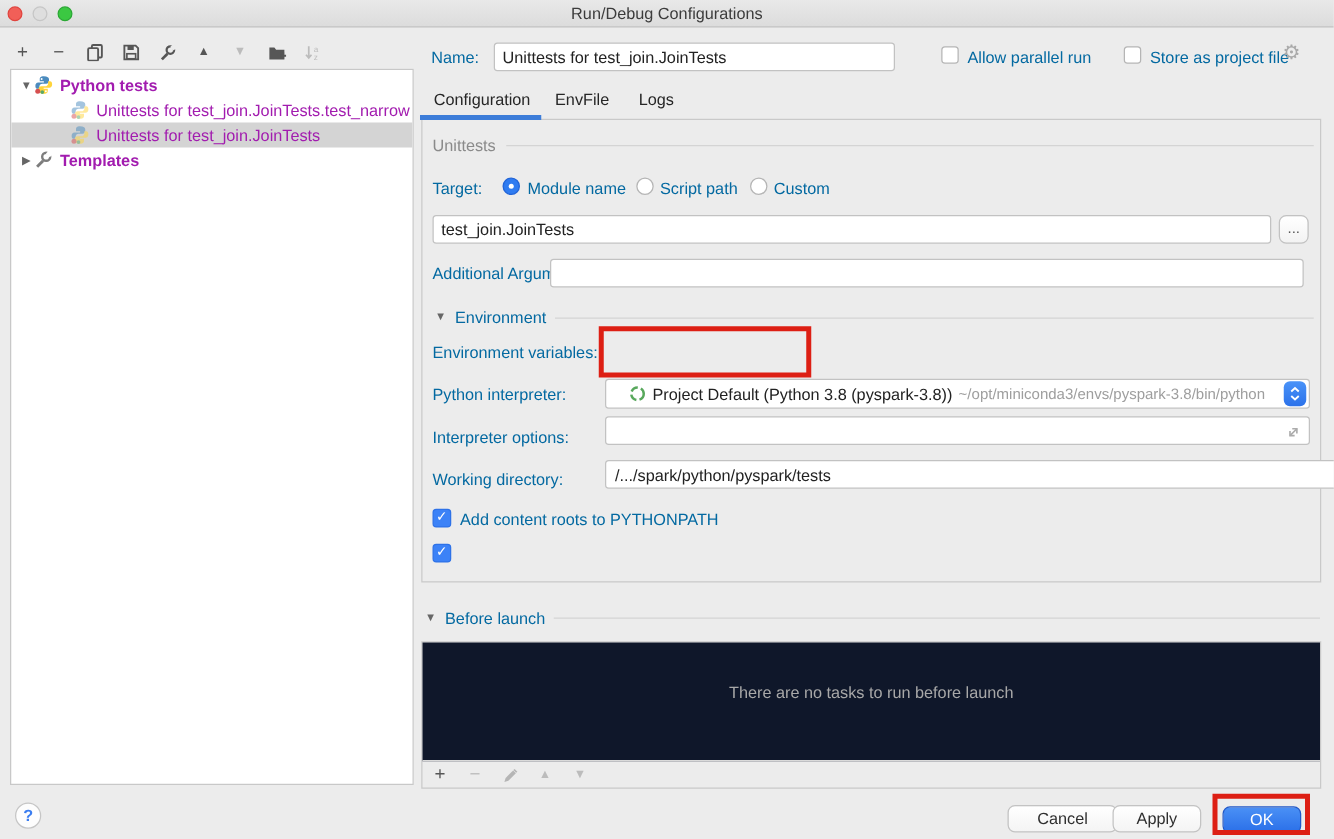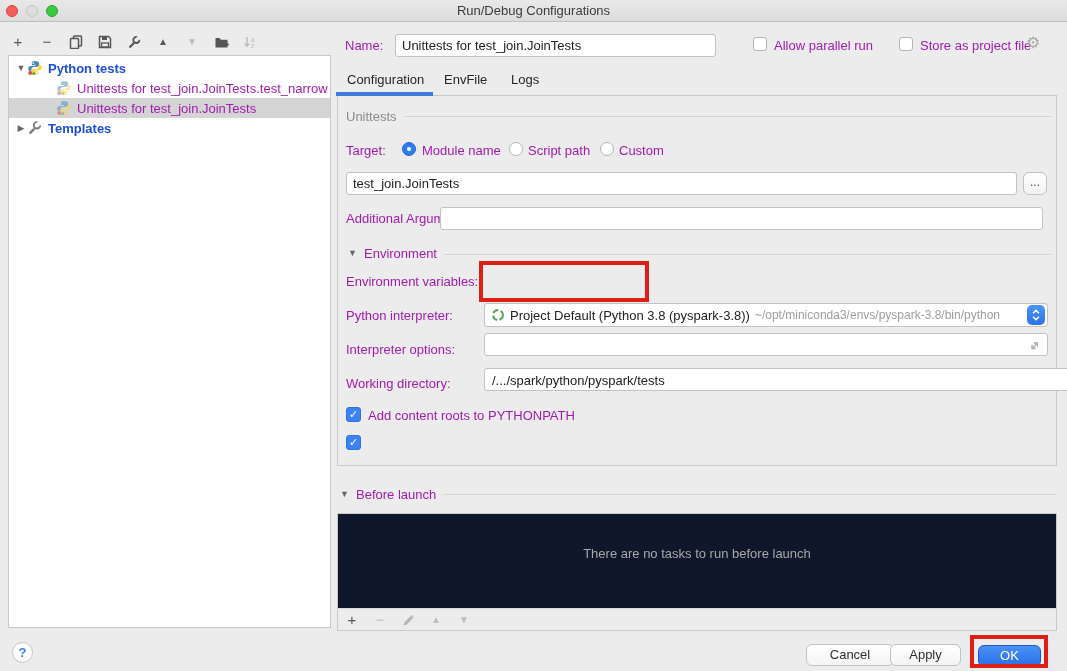--- a/index.html
+++ b/index.html
@@ -44,25 +44,25 @@
     position:absolute; left:8px; top:55px; width:323px; height:573px;
     background:#ffffff; border:1px solid #c8c8c8; overflow:hidden;
   }
   .tree-row { position:relative; height:20px; display:flex; align-items:center;
               white-space:nowrap; overflow:hidden; }
   .tree-row.first { margin-top:2px; }
   .tree-row.selected { background:#d4d4d4; }
   .twisty { width:12px; margin-left:6px; font-size:9px; color:#666; flex:0 0 auto; text-align:center; }
   .tree-icon { width:16px; height:16px; margin-right:5px; flex:0 0 auto; }
   .indent-child { margin-left:47px; }
-  .tree-label.bold { font-weight:bold; color:#1d4ed8; }
+  .tree-label.bold { font-weight:bold; color:#a21caf; }
   .tree-label.dim  { color:#a21caf; }
 
   
-  .lbl { position:absolute; color:#a21caf; }
+  .lbl { position:absolute; color:#0369a1; }
   .field {
     position:absolute; background:#fff; border:1px solid #c2c2c2; border-radius:3px;
     height:23px; font-family:"Liberation Sans",sans-serif; font-size:13px; color:#222;
     padding:0 6px; outline:none;
   }
   .checkbox { position:absolute; width:14px; height:14px; background:#fff;
               border:1px solid #b5b5b5; border-radius:3px; }
   .checkbox.checked { background:#3c82f7; border-color:#2e72e8; color:#fff;
               font-size:11px; line-height:13px; text-align:center; width:15px; height:15px; }
   .gear { position:absolute; color:#a9a9a9; font-size:16px; line-height:16px; }
@@ -84,21 +84,21 @@
   .radio.sel::after { content:""; position:absolute; left:4px; top:4px; width:4px; height:4px;
            border-radius:50%; background:#fff; }
   .browse-btn {
     position:absolute; width:24px; height:23px; background:linear-gradient(#ffffff,#f3f3f3);
     border:1px solid #c2c2c2; border-radius:6px; color:#555;
     font-size:12px; text-align:center; line-height:19px;
   }
   .focus-ring { box-shadow:0 0 0 3px #aecdf4; }
   .combo {
     position:absolute; background:#fff; border:1px solid #c2c2c2; border-radius:3px;
-    height:24px; display:flex; align-items:center; padding:0 2px 0 6px;
+    height:24px; display:flex; align-items:center; padding:0 2px 0 18px;
   }
   .combo-text { margin-left:5px; color:#222; white-space:nowrap; }
   .combo-path { margin-left:5px; color:#9e9e9e; font-size:12px; white-space:nowrap; }
   .stepper { margin-left:auto; width:18px; height:20px; border-radius:5px;
              background:linear-gradient(#4a93f8,#2c72ea);
              display:flex; flex-direction:column; align-items:center; justify-content:center; }
   .field-icon-right { position:absolute; right:6px; top:4px; }
 
   
   .anno { position:absolute; border:4px solid #dd1f14; background:transparent;

